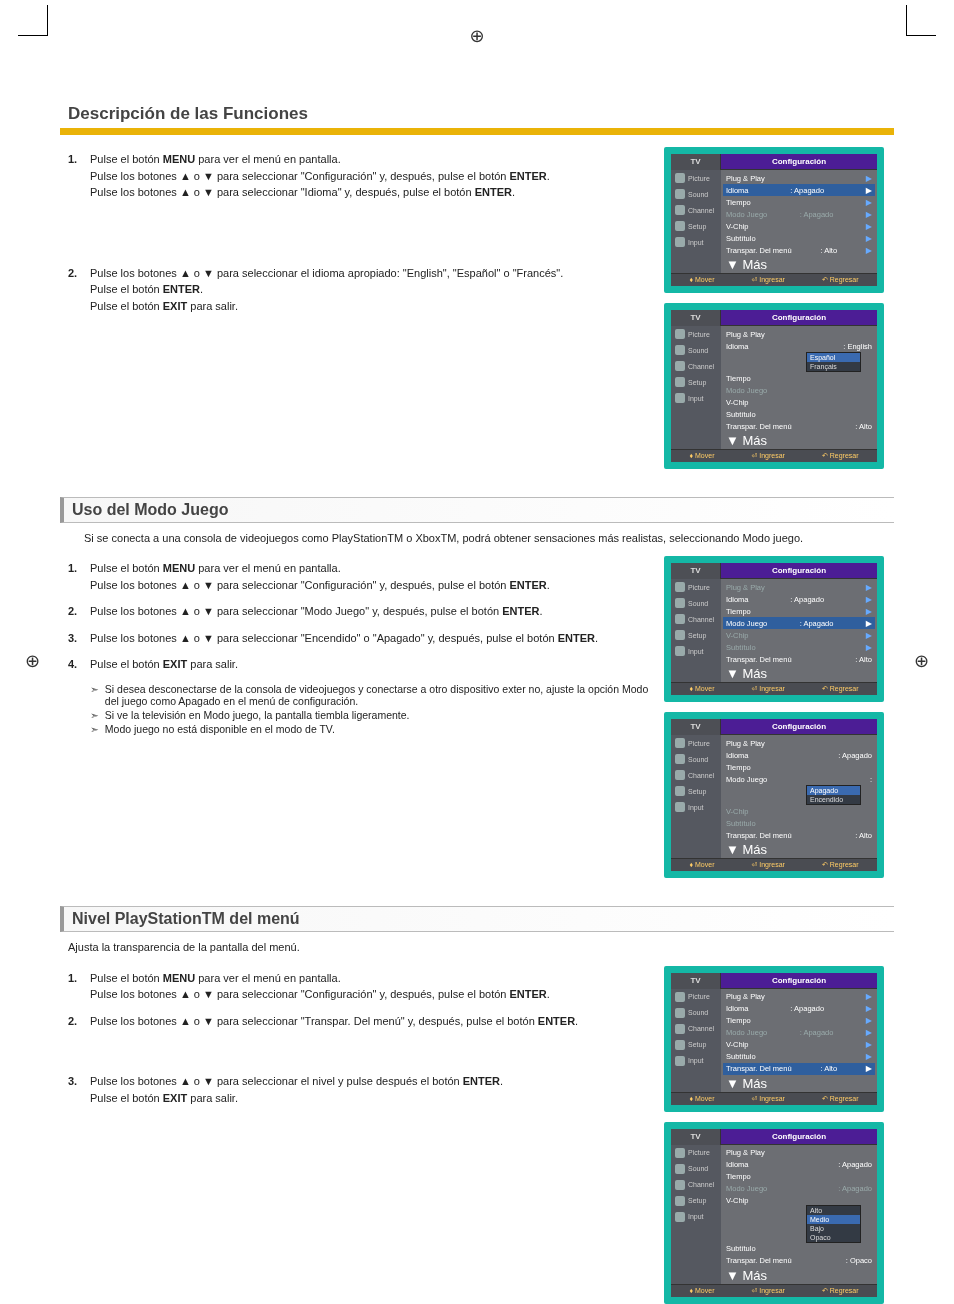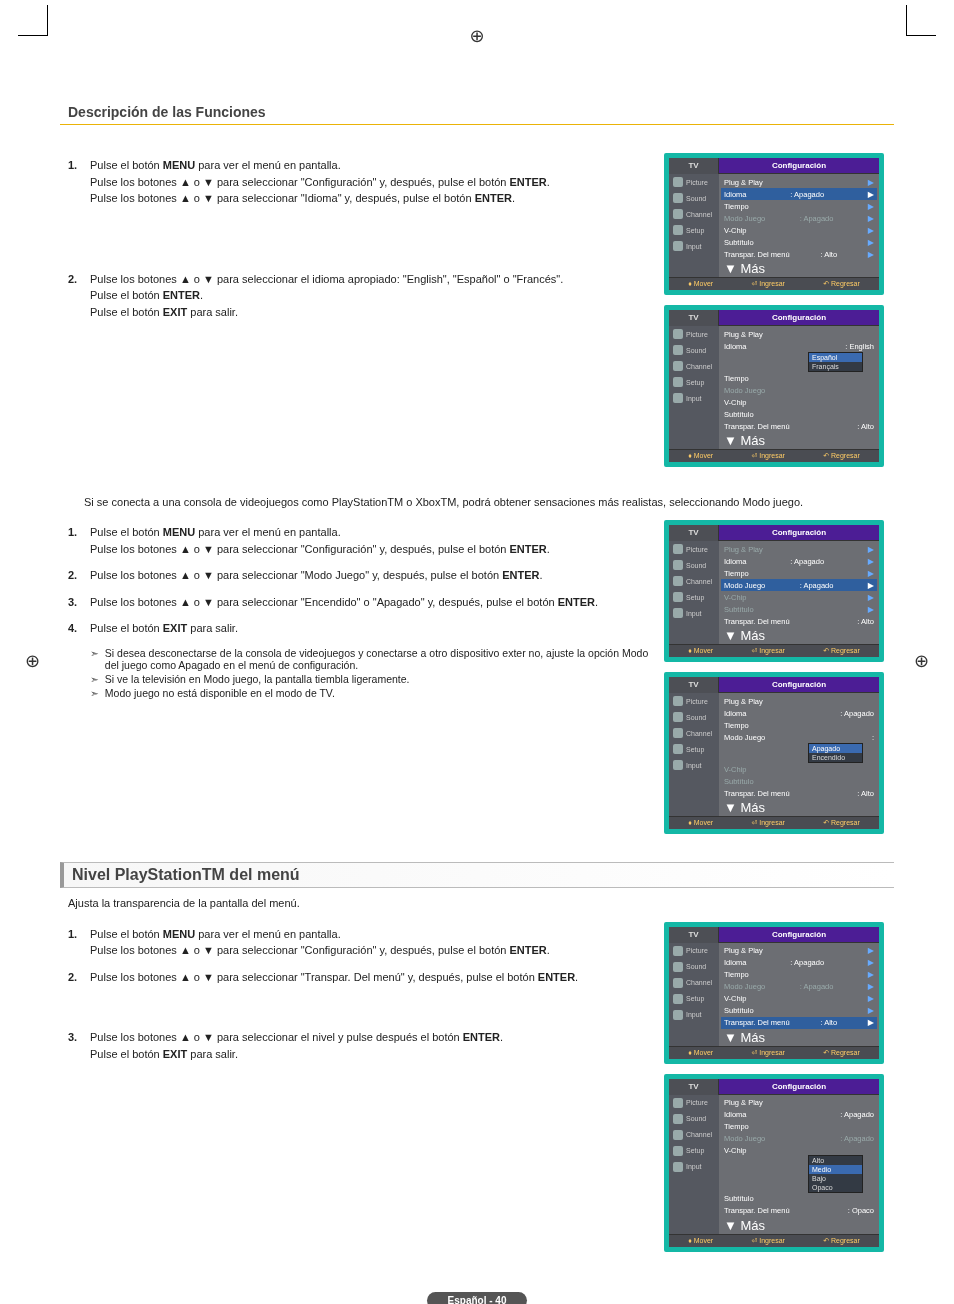--- a/index.html
+++ b/index.html
@@ -23,24 +23,24 @@
   .reg-mark {
     position:absolute;
     font-size:18px;
     color:#333;
   }
   .reg-top { top:25px; left:50%; transform:translateX(-50%); }
   .reg-left { top:650px; left:25px; }
   .reg-right { top:650px; right:25px; }
   .reg-bottom { bottom:25px; left:50%; transform:translateX(-50%); }
   .main-heading {
-    font-size:14px; font-weight:bold; color:#444;
-    border-bottom:1px solid #eab308;
+    font-size:17px; font-weight:bold; color:#444;
+    border-bottom:7px solid #eab308;
     padding:4px 8px;
-    margin-bottom:28px;
+    margin-bottom:12px;
   }
   .section-heading {
     font-size:16px; font-weight:bold; color:#444;
     padding:3px 8px;
     border-top:1px solid #bbb;
     border-bottom:1px solid #bbb;
     border-left:4px solid #999;
     margin: 8px 0 8px 0;
     background:linear-gradient(to right,#f7f7f7,#fff);
   }
@@ -54,21 +54,21 @@
   .step-num { font-weight:bold; width:22px; flex-shrink:0; }
   .step-body { flex:1; }
   .step-body b { font-weight:bold; }
   .notes { margin:4px 0 0 30px; font-size:10.5px; color:#222;}
   .note-row { display:flex; gap:6px; margin:2px 0;}
   .note-arrow { color:#555; flex-shrink:0;}
   
   .osd {
     width:220px;
     background:#6c6e73;
-    border:5px solid #14b8a6;
+    border:7px solid #14b8a6;
     font-size:8px;
     color:#fff;
     margin-bottom:10px;
     border-radius:2px;
     overflow:hidden;
   }
   .osd-header { display:flex; }
   .osd-tv {
     width:50px; text-align:center; padding:3px 0;
     background:#4d4f55; font-weight:bold; color:#ddd;
@@ -289,20 +289,21 @@
               <span>♦ <span>Mover</span></span>
               <span>⏎ <span>Ingresar</span></span>
               <span>↶ <span>Regresar</span></span>
             </div>
         </div>
       </div>
     </div>
   </div>
 
   <div class="section">
+    <div class="section-heading">Uso del Modo Juego</div>
     <div class="intro-text">Si se conecta a una consola de videojuegos como PlayStationTM o XboxTM, podrá obtener sensaciones más realistas, seleccionando Modo juego.</div>
     <div class="two-col">
       <div class="left-col">
         <div class="steps">
           <div class="step">
               <div class="step-num">1.</div>
               <div class="step-body">Pulse el botón <b>MENU</b> para ver el menú en pantalla.<br>Pulse los botones ▲ o ▼ para seleccionar "Configuración" y, después, pulse el botón <b>ENTER</b>.</div>
             </div>
           <div class="step">
               <div class="step-num">2.</div>

